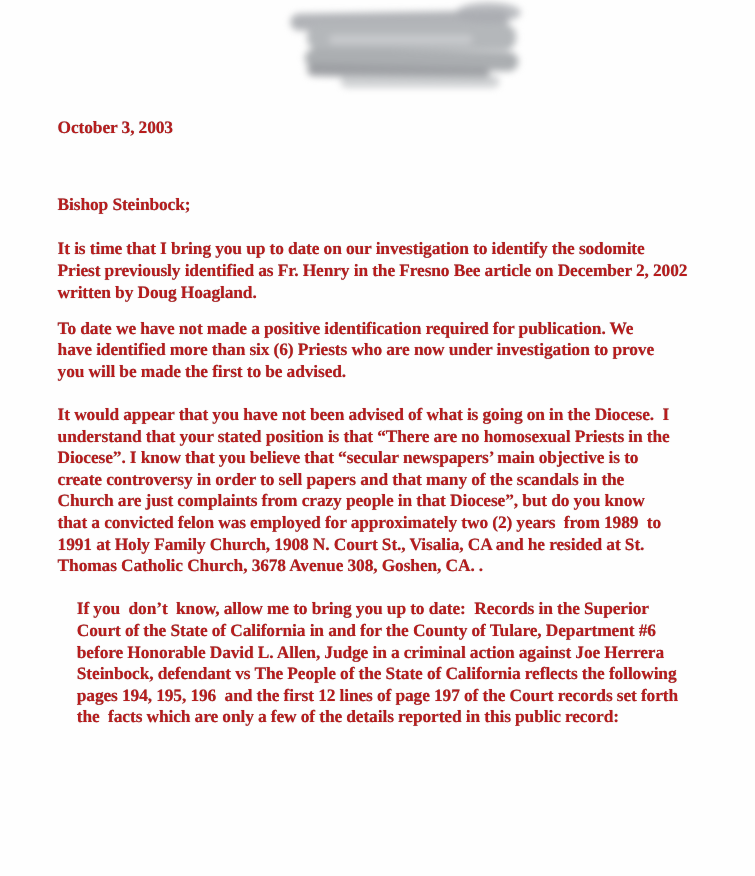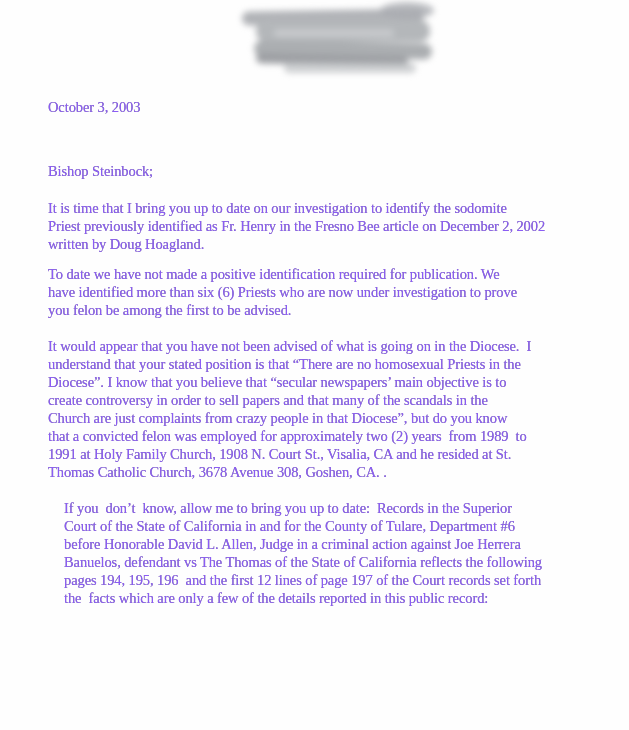--- a/index.html
+++ b/index.html
@@ -37,22 +37,22 @@
   .s5 { left: 12px; top: 40px; width: 178px; height: 16px; background: #abaeb1; border-radius: 9px; transform: rotate(1deg); }
   .s6 { left: 14px; top: 53px; width: 152px; height: 10px; background: #97999d; border-radius: 6px; transform: rotate(1.3deg); opacity: .9; }
   .s7 { left: 42px; top: 61px; width: 132px; height: 10px; background: #c3c5c8; border-radius: 6px; opacity: .8; }
 
   
   .content {
     position: absolute;
     left: 48px;
     top: 98px;
     width: 565px;
-    color: #8b5cf6;
-    font-weight: normal;
+    color: #b91c1c;
+    font-weight: bold;
     font-size: 14.5px;
     line-height: 18px;
     letter-spacing: -0.1px;
     text-shadow: 0 0 0.6px rgba(25, 25, 35, 0.55);
   }
   .line { white-space: pre-wrap; }
 
   .date-block    { margin-bottom: 46px; }
   .address-block { margin-bottom: 15px; }
   .salutation    { margin-bottom: 19px; }
@@ -89,37 +89,37 @@
 
     <div class="para-1">
       <div class="line">It is time that I bring you up to date on our investigation to identify the sodomite</div>
       <div class="line">Priest previously identified as Fr. Henry in the Fresno Bee article on December 2, 2002</div>
       <div class="line">written by Doug Hoagland.</div>
     </div>
 
     <div class="para-2">
       <div class="line">To date we have not made a positive identification required for publication. We</div>
       <div class="line">have identified more than six (6) Priests who are now under investigation to prove</div>
-      <div class="line">you felon be among the first to be advised.</div>
+      <div class="line">you will be made the first to be advised.</div>
     </div>
 
     <div class="para-3">
       <div class="line">It would appear that you have not been advised of what is going on in the Diocese.  I</div>
       <div class="line">understand that your stated position is that “There are no homosexual Priests in the</div>
       <div class="line">Diocese”. I know that you believe that “secular newspapers’ main objective is to</div>
       <div class="line">create controversy in order to sell papers and that many of the scandals in the</div>
       <div class="line">Church are just complaints from crazy people in that Diocese”, but do you know</div>
       <div class="line">that a convicted felon was employed for approximately two (2) years  from 1989  to</div>
       <div class="line">1991 at Holy Family Church, 1908 N. Court St., Visalia, CA and he resided at St.</div>
       <div class="line">Thomas Catholic Church, 3678 Avenue 308, Goshen, CA. .</div>
     </div>
 
     <div class="para-4">
       <div class="line">If you  don’t  know, allow me to bring you up to date:  Records in the Superior</div>
       <div class="line">Court of the State of California in and for the County of Tulare, Department #6</div>
       <div class="line">before Honorable David L. Allen, Judge in a criminal action against Joe Herrera</div>
-      <div class="line">Banuelos, defendant vs The Thomas of the State of California reflects the following</div>
+      <div class="line">Steinbock, defendant vs The People of the State of California reflects the following</div>
       <div class="line">pages 194, 195, 196  and the first 12 lines of page 197 of the Court records set forth</div>
       <div class="line">the  facts which are only a few of the details reported in this public record:</div>
     </div>
 
   </div>
 </div>
 
 </body></html>

